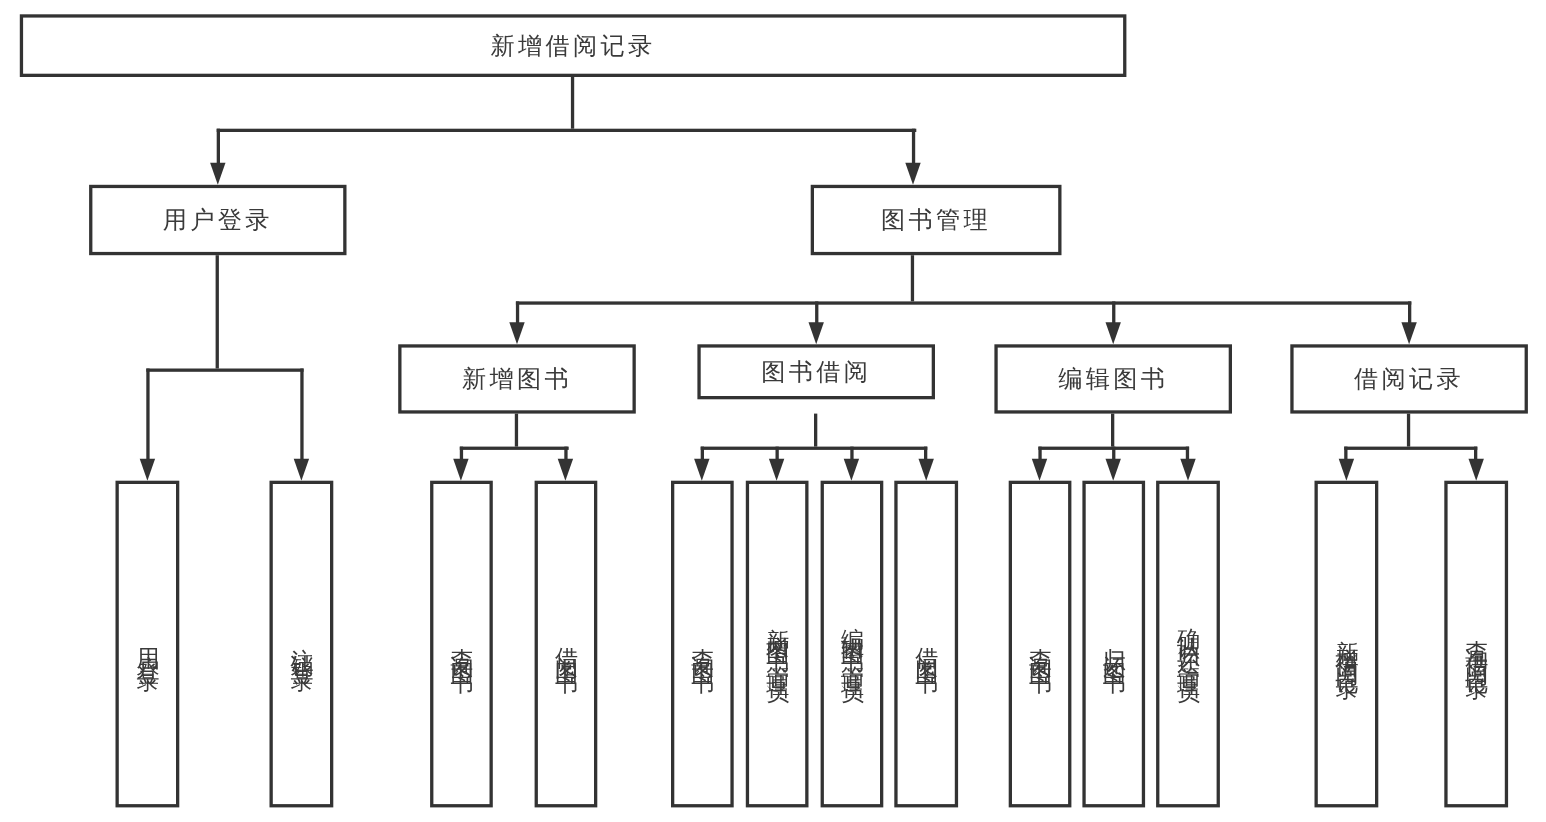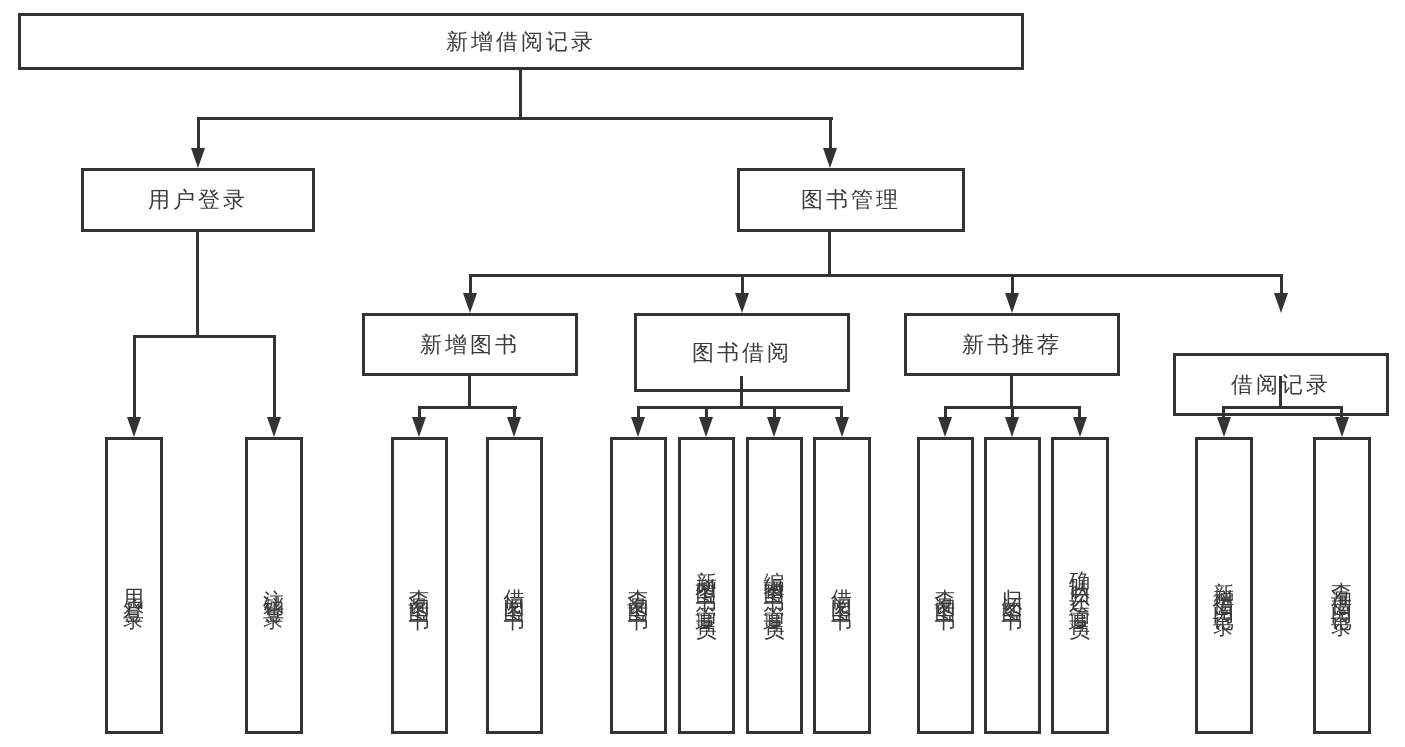--- a/index.html
+++ b/index.html
@@ -99,27 +99,27 @@
   <div class="vl" style="left:741px;top:274px;height:22px;"></div>
   <div class="ah" style="left:735px;top:293px;"></div>
   <div class="vl" style="left:1011px;top:274px;height:22px;"></div>
   <div class="ah" style="left:1005px;top:293px;"></div>
   <div class="vl" style="left:1280px;top:274px;height:22px;"></div>
   <div class="ah" style="left:1274px;top:293px;"></div>
 
   <div class="hbox" style="left:362px;top:313px;width:216px;height:63px;">
     <span>新增图书</span>
   </div>
-  <div class="hbox" style="left:634px;top:313px;width:216px;height:79px;">
+  <div class="hbox" style="left:634px;top:313px;width:216px;height:50px;">
     <span>图书借阅</span>
   </div>
   <div class="hbox" style="left:904px;top:313px;width:216px;height:63px;">
-    <span>新书推荐</span>
-  </div>
-  <div class="hbox" style="left:1173px;top:313px;width:216px;height:63px;margin-top:40px;">
+    <span>编辑图书</span>
+  </div>
+  <div class="hbox" style="left:1173px;top:313px;width:216px;height:63px;">
     <span>借阅记录</span>
   </div>
 
   <div class="vl" style="left:468px;top:376px;height:30px;"></div>
   <div class="hl" style="left:418px;top:406px;width:99px;"></div>
   <div class="vl" style="left:418px;top:406px;height:13px;"></div>
   <div class="ah" style="left:412px;top:417px;"></div>
   <div class="vl" style="left:513px;top:406px;height:13px;"></div>
   <div class="ah" style="left:507px;top:417px;"></div>
 

